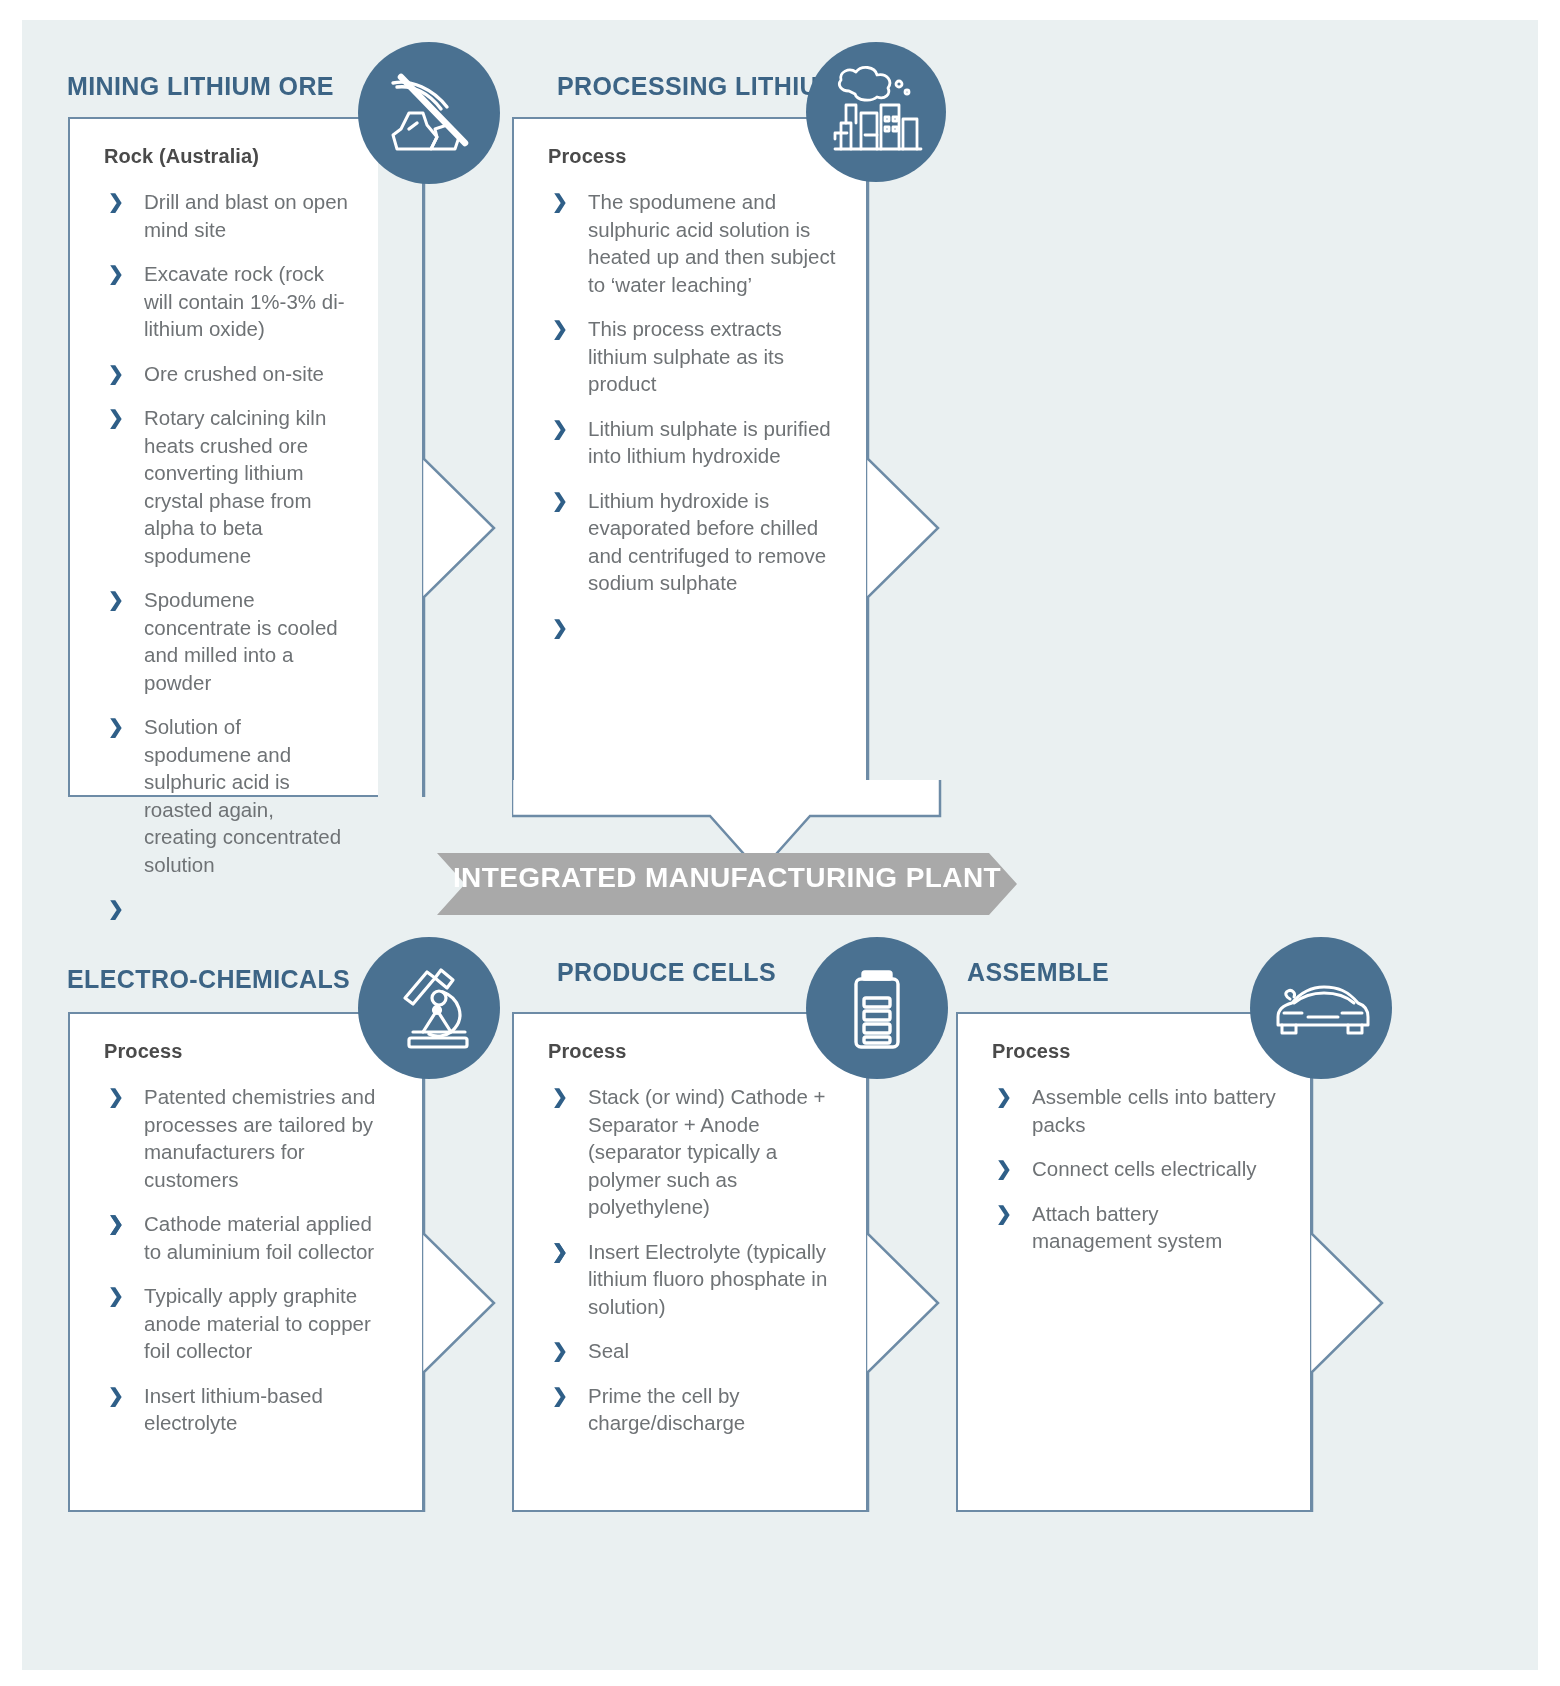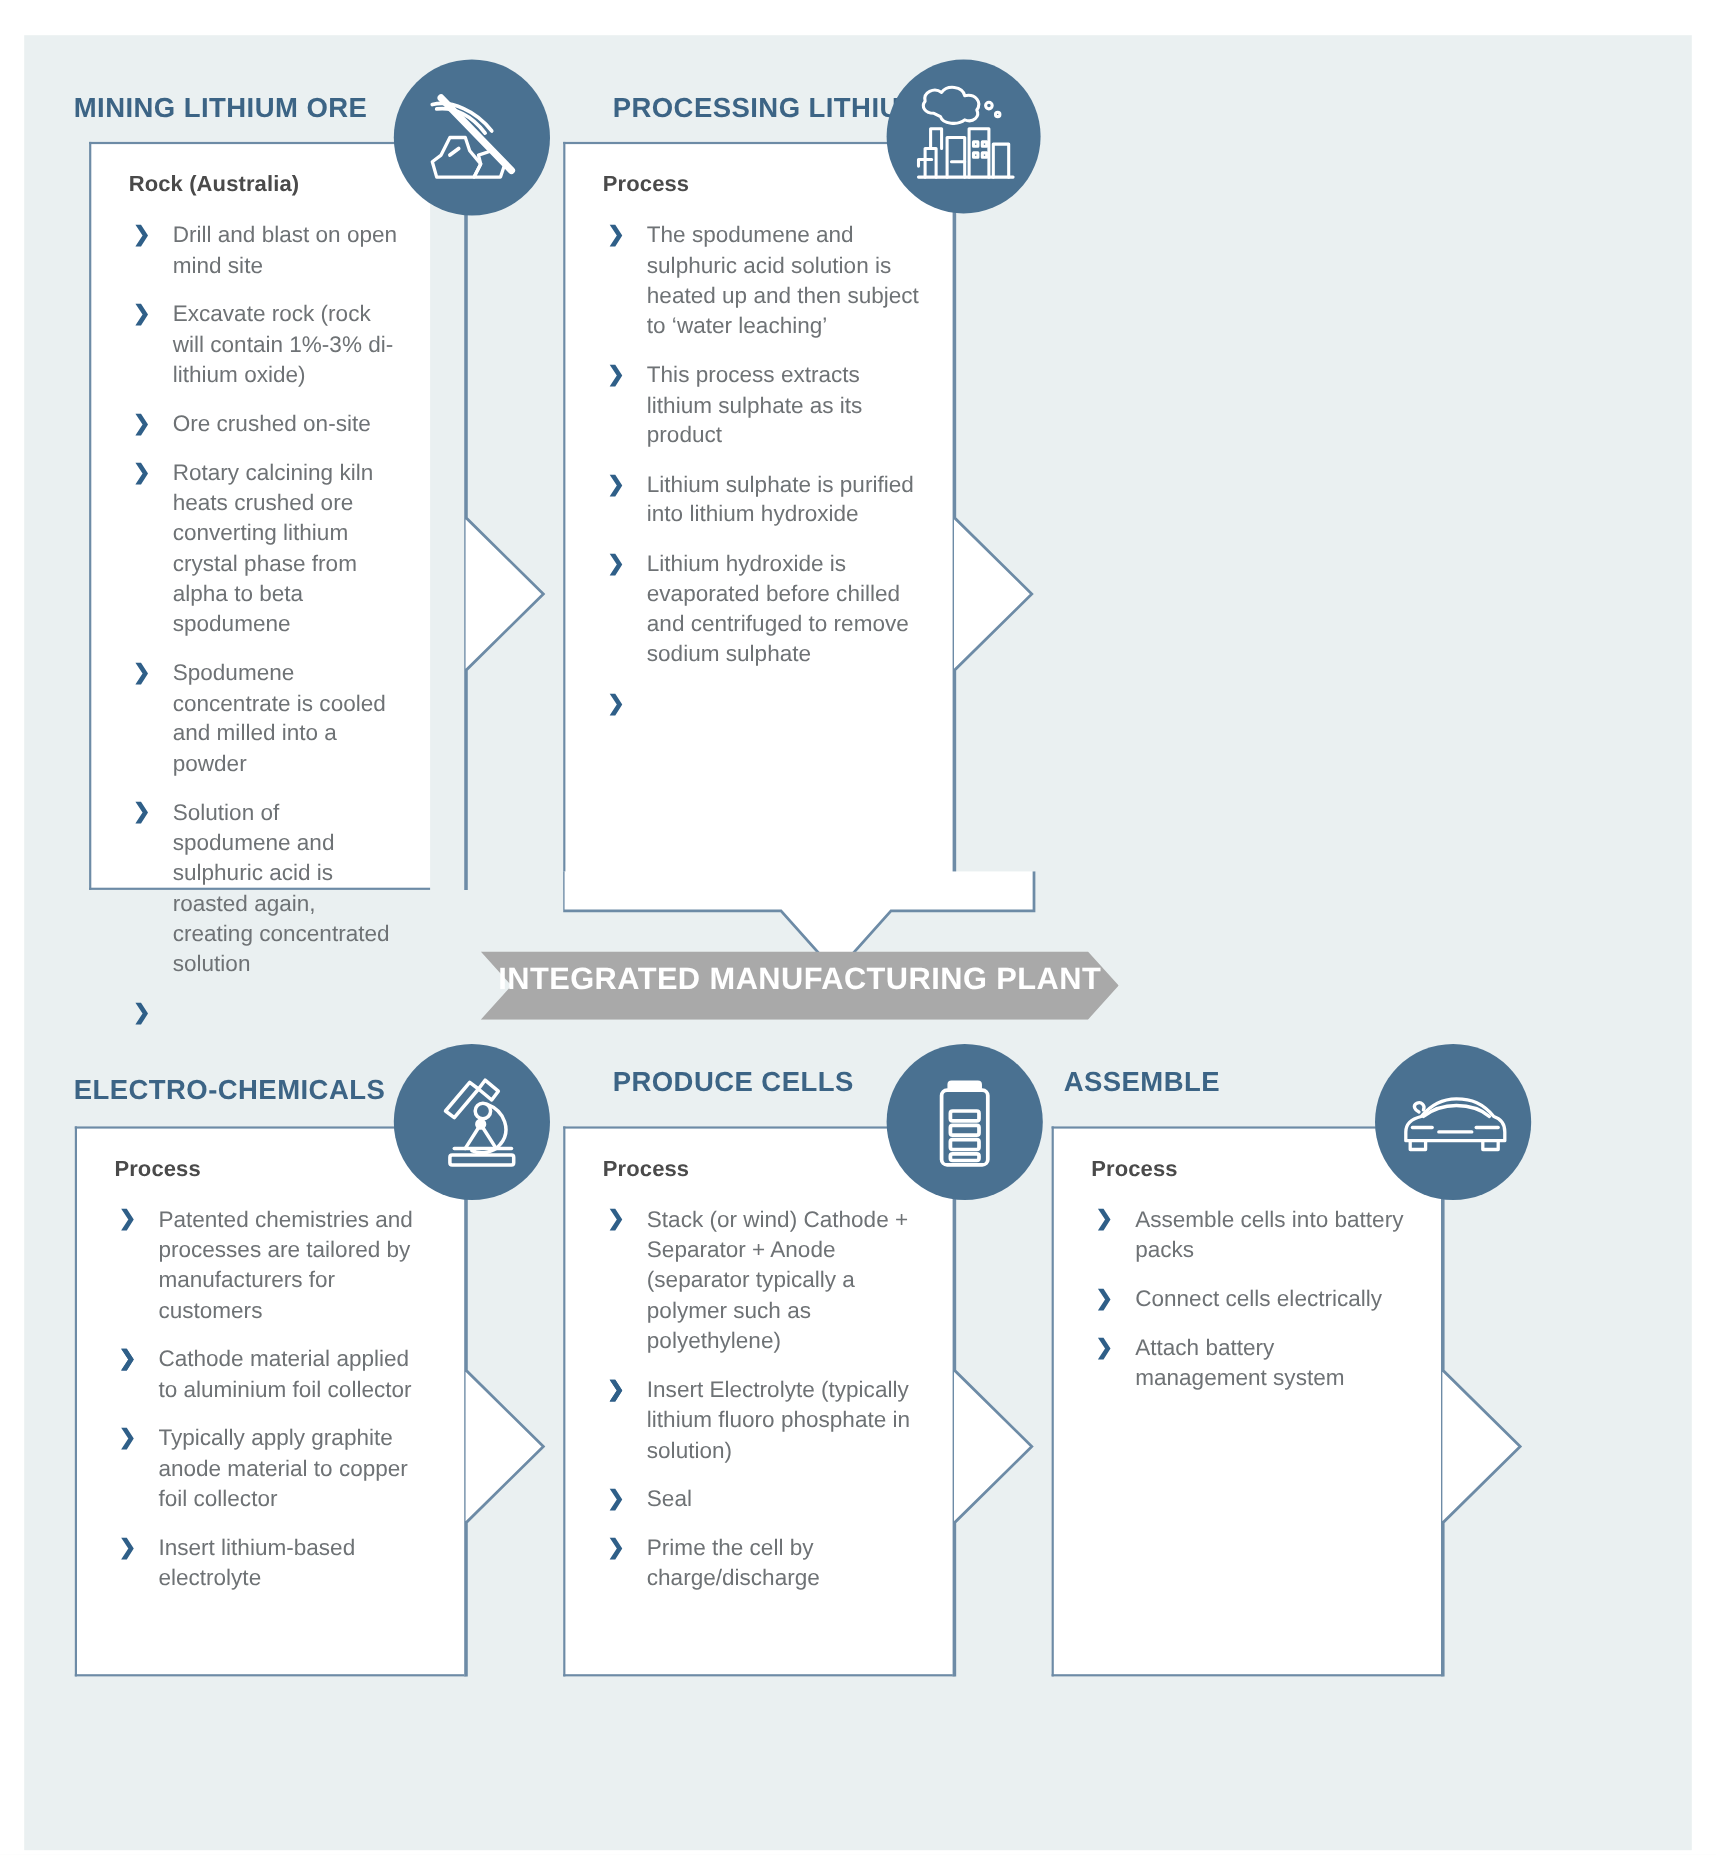--- a/index.html
+++ b/index.html
@@ -9,21 +9,21 @@
     font-family: "Liberation Sans", sans-serif;
   }
   #canvas {
     position: relative;
     width: 1560px; height: 1686px;
     background: #ffffff;
     overflow: hidden;
   }
   .stage {
     position: absolute;
-    left: 22px; top: 32px;
+    left: 22px; top: 20px;
     width: 1516px; height: 1650px;
     background: #eaf0f1;
   }
 
   
   .col-title {
     position: absolute;
     font-size: 25px;
     font-weight: bold;
     letter-spacing: .4px;
@@ -109,21 +109,21 @@
   .bottom-notch { position: absolute; pointer-events: none; }
 </style>
 </head>
 <body>
 
 <div id="canvas">
   <div class="stage">
 
     <div class="col-title" style="left:45px; top:52px;">MINING LITHIUM ORE</div>
 
-    <div class="panel noborder-right" style="left:46px; top:97px; width:310px; height:680px;margin-left:13px;">
+    <div class="panel noborder-right" style="left:46px; top:97px; width:310px; height:680px;">
       <div class="panel-head">Rock (Australia)</div>
       <ul class="bullets">
         <li><span class="chev">❯</span><span>Drill and blast on open mind site</span></li>
         <li><span class="chev">❯</span><span>Excavate rock (rock will contain 1%-3% di-lithium oxide)</span></li>
         <li><span class="chev">❯</span><span>Ore crushed on-site</span></li>
         <li><span class="chev">❯</span><span>Rotary calcining kiln heats crushed ore converting lithium crystal phase from alpha to beta spodumene</span></li>
         <li><span class="chev">❯</span><span>Spodumene concentrate is cooled and milled into a powder</span></li>
         <li><span class="chev">❯</span><span>Solution of spodumene and sulphuric acid is roasted again, creating concentrated solution</span></li>
         <li><span class="chev">❯</span></li>
       </ul>

